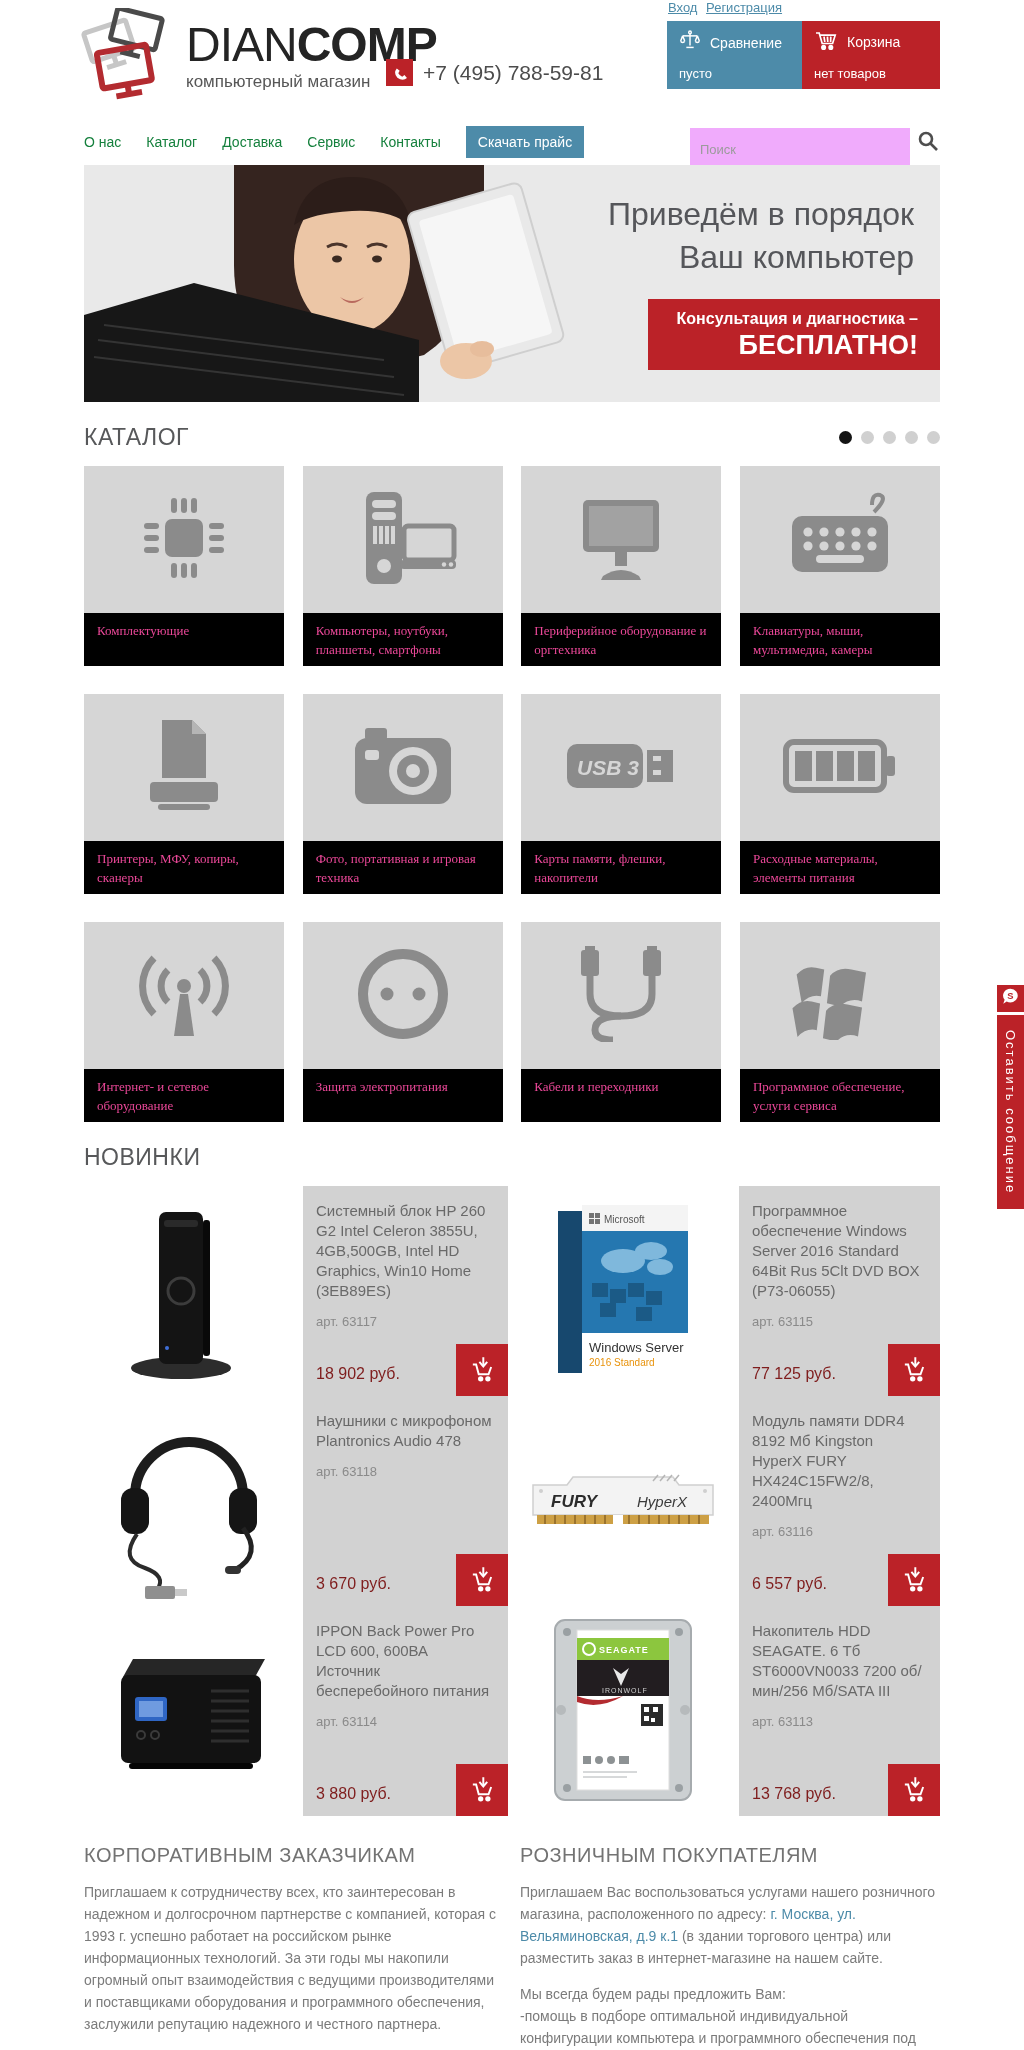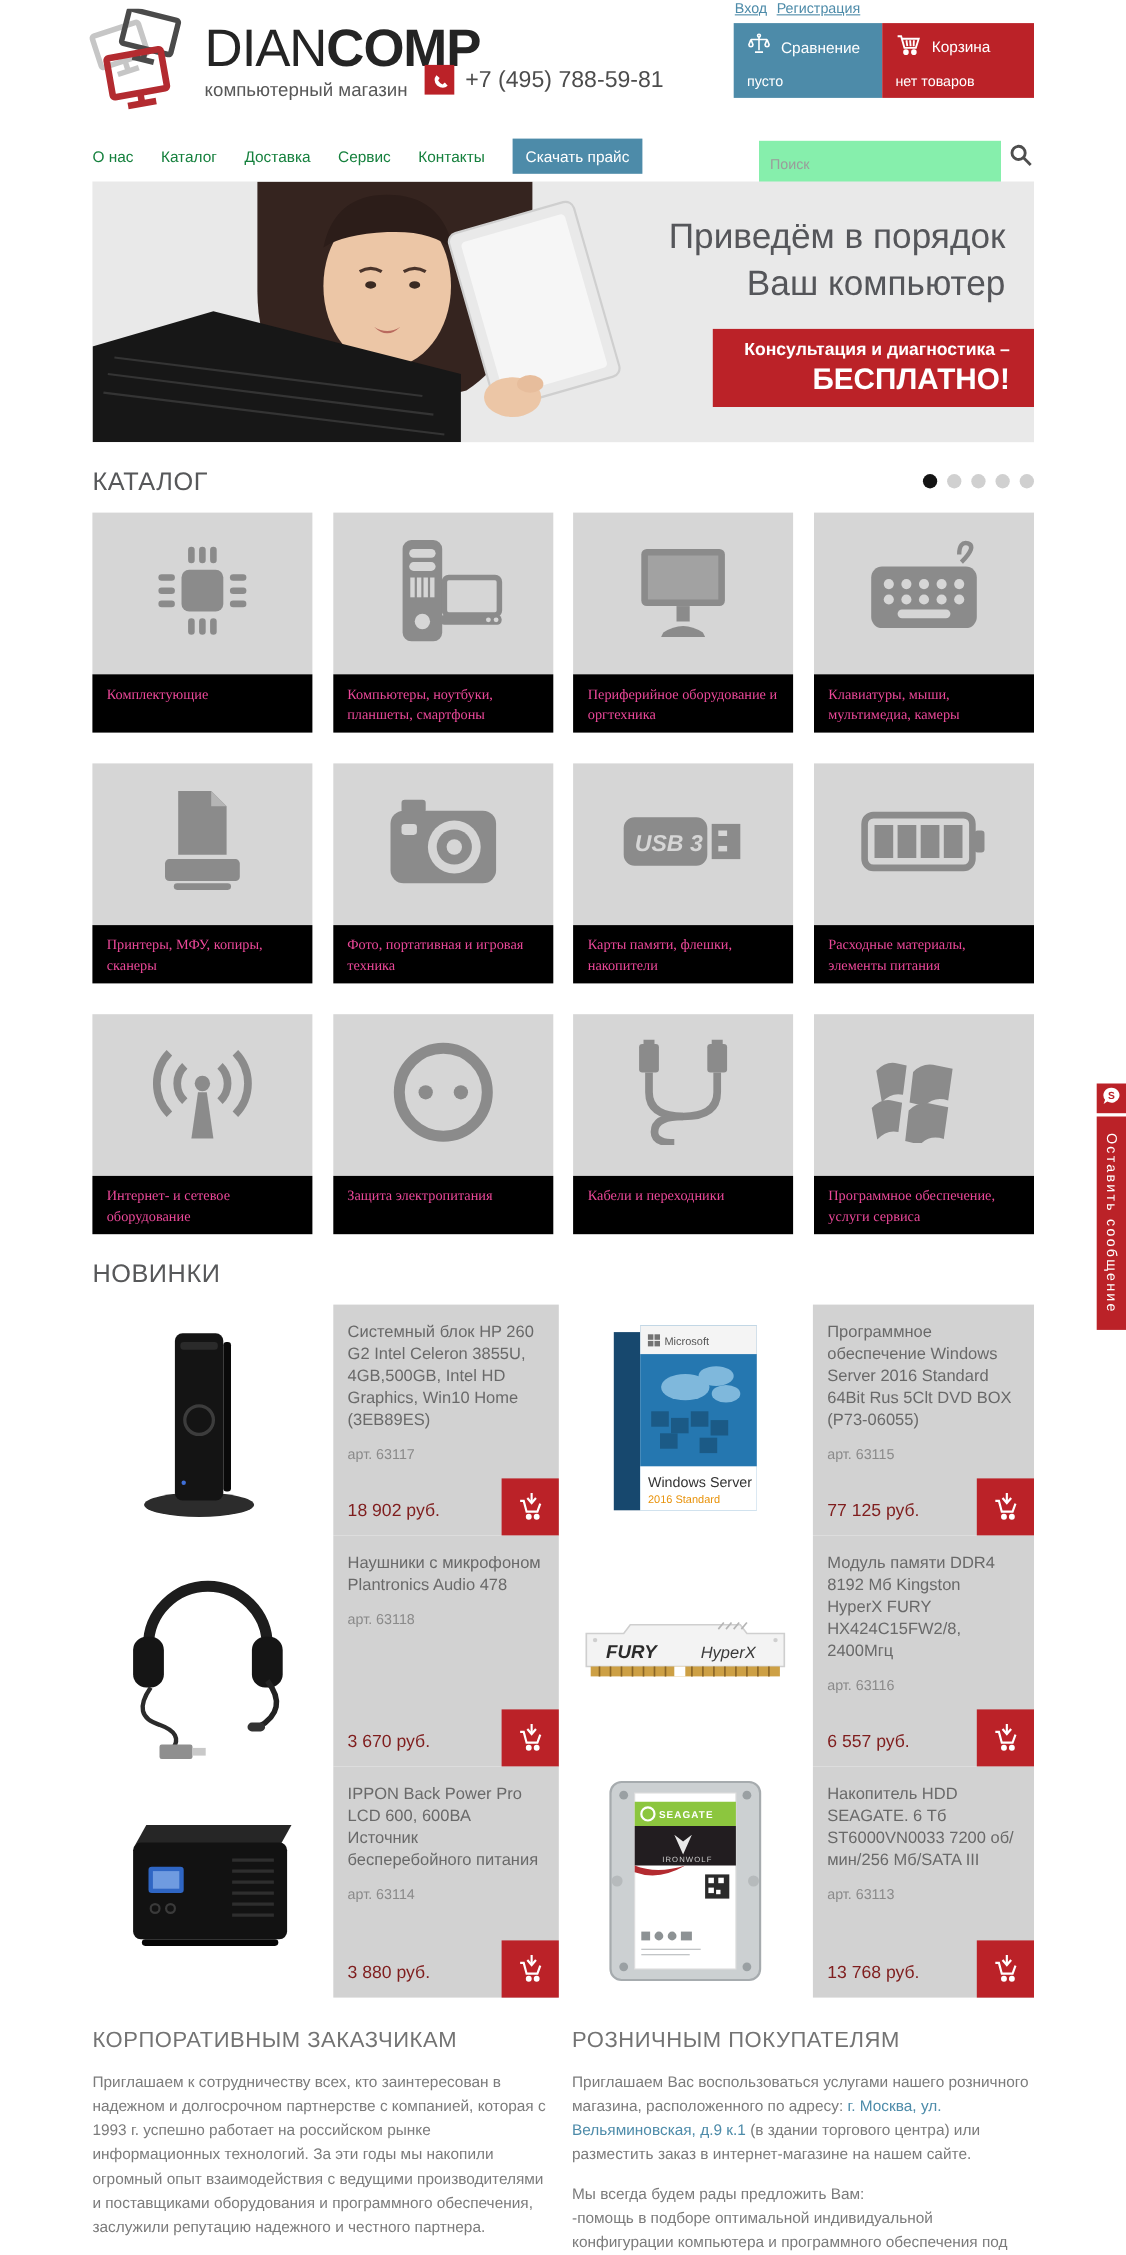--- a/index.html
+++ b/index.html
@@ -27,21 +27,21 @@
   .infobox { position:absolute; top:21px; height:68px; color:#fff; padding:9px 12px 8px; display:flex; flex-direction:column; justify-content:space-between; cursor:pointer; }
   .infobox .row { display:flex; align-items:center; gap:9px; font-size:14px; }
   .infobox .status { font-size:13px; }
   .compare-box { left:583px; width:135px; background:var(--blue); }
   .cart-box { left:718px; width:138px; background:var(--red); }
 
   
   .nav { position:relative; margin-top:3px; height:34px; display:flex; align-items:center; gap:25px; font-size:14px; }
   .nav a.navlink { color:#15803d; text-decoration:none; }
   .btn-price { background:var(--blue); color:#fff; padding:8px 12px; border:none; font-size:14px; cursor:pointer; }
-  .search-input { position:absolute; right:30px; top:3px; width:220px; height:43px; background:#86efac; border:none; padding:0 10px; font-size:13px; color:#555; }
+  .search-input { position:absolute; right:30px; top:3px; width:220px; height:43px; background:#f0abfc; border:none; padding:0 10px; font-size:13px; color:#555; }
   .search-input::placeholder { color:#9b9b9b; }
   .search-btn { position:absolute; right:0; top:5px; width:24px; height:24px; border:none; background:transparent; padding:0; cursor:pointer; }
 
   
   .hero { margin-top:6px; height:237px; background:#e9e9e9; position:relative; overflow:hidden; }
   .hero-photo { position:absolute; left:0; top:0; }
   .hero-title { position:absolute; top:28px; right:26px; text-align:right; font-size:32px; line-height:43px; color:#55565a; }
   .hero-promo { position:absolute; right:0; bottom:32px; width:292px; height:71px; background:var(--red); color:#fff; text-align:right; padding:11px 22px 0 0; }
   .promo1 { font-size:16px; font-weight:bold; }
   .promo2 { font-size:27px; font-weight:bold; margin-top:2px; }

